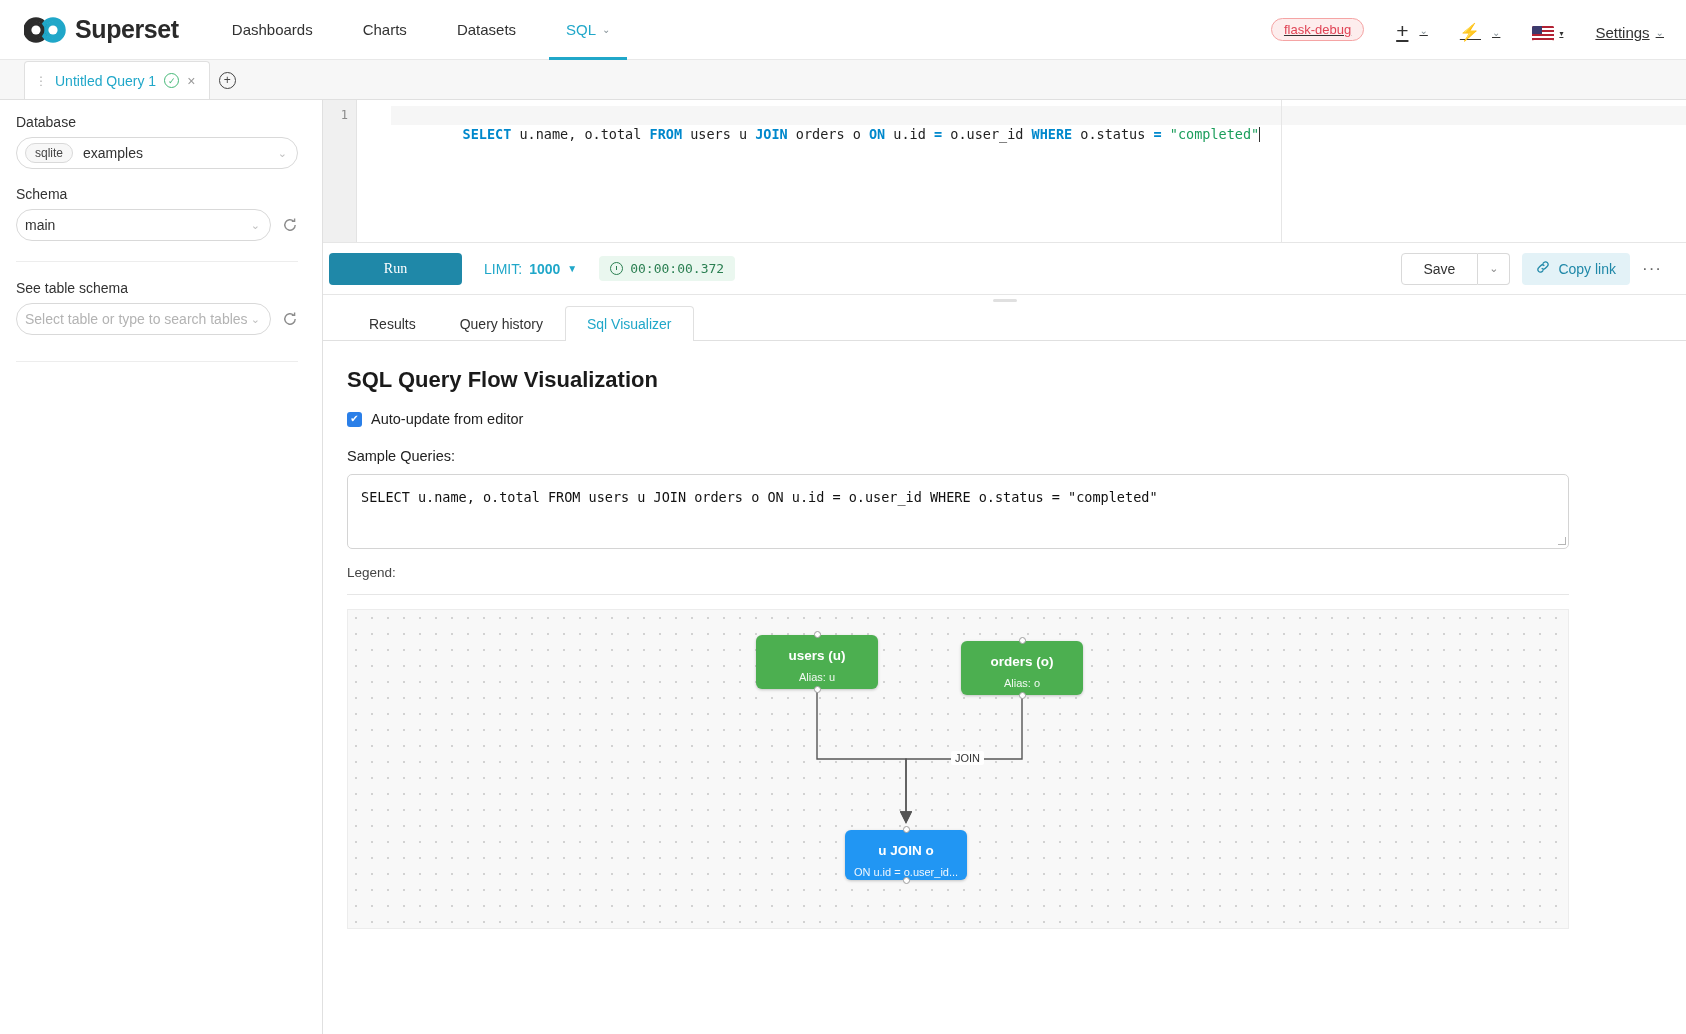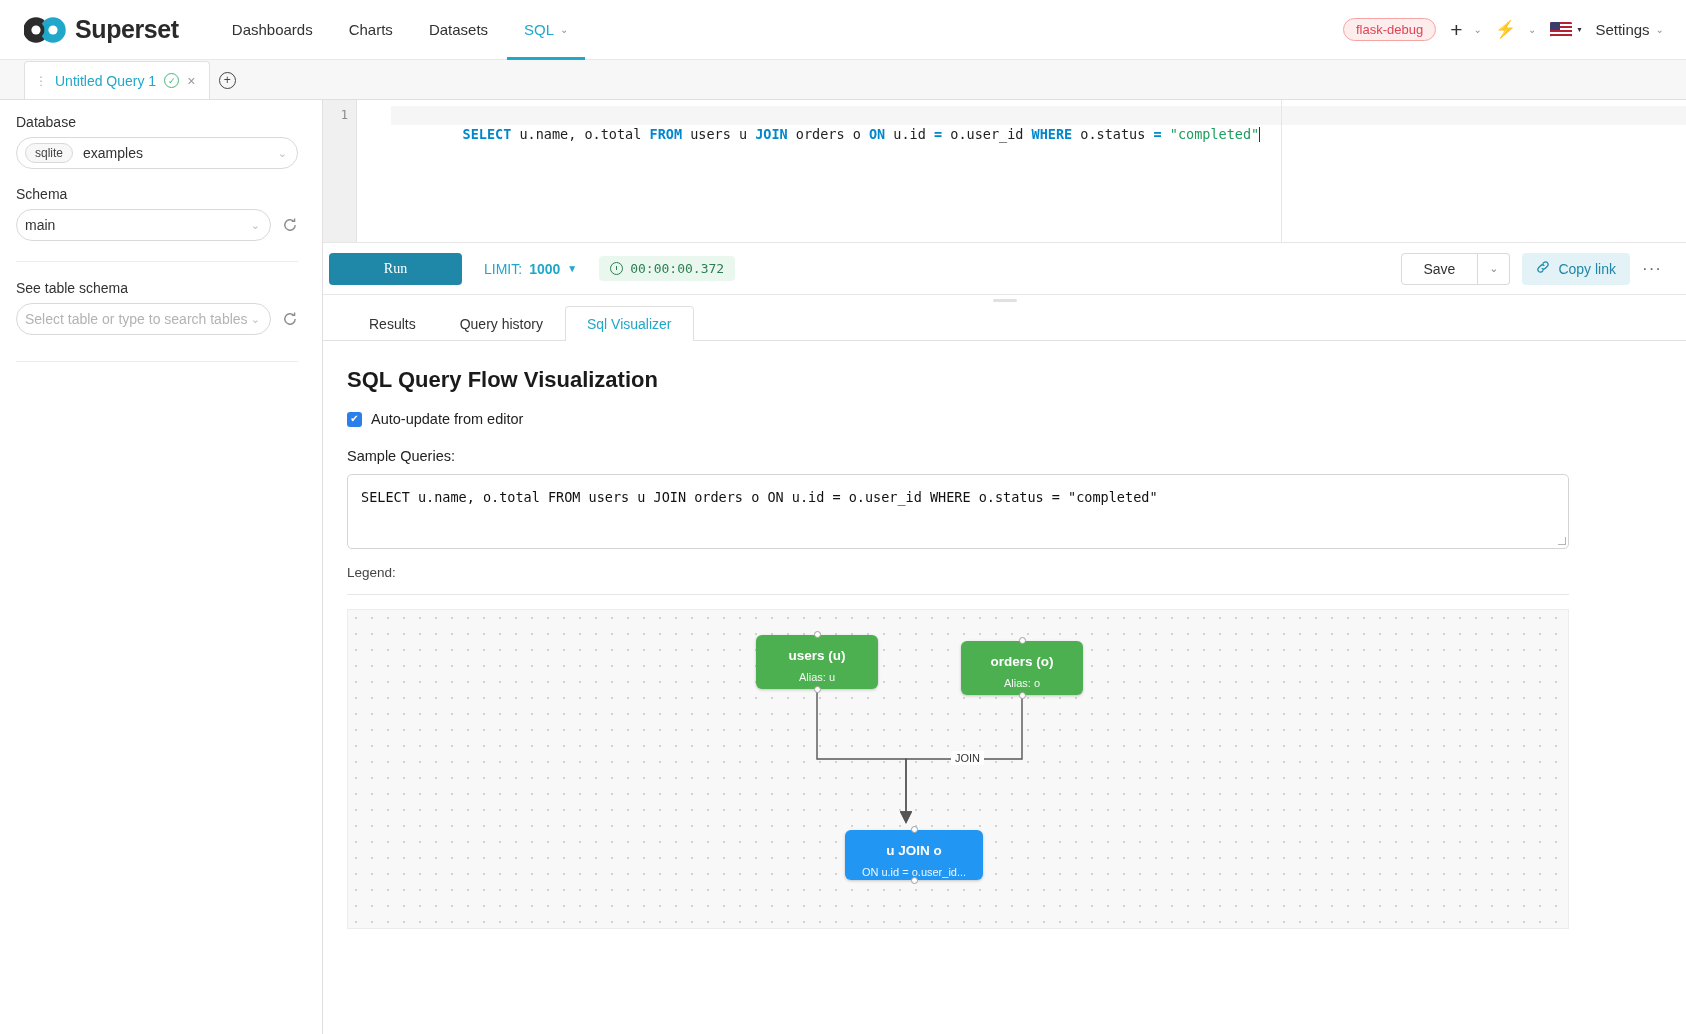--- a/index.html
+++ b/index.html
@@ -18,32 +18,32 @@
     border-bottom: 1px solid #e8e8e8;
     display: flex;
     align-items: center;
     padding: 0 22px 0 24px;
     background: #fff;
     position: relative;
   }
   .brand { display: flex; align-items: center; gap: 9px; margin-right: 36px; }
   .brand-logo { width: 42px; height: 26px; position: relative; }
   .brand-text { font-size: 25px; font-weight: bold; color: #2a2a2a; letter-spacing: -0.4px; }
-  .nav-links { display: flex; align-items: center; gap: 2px; height: 100%; }
+  .nav-links { display: flex; align-items: center; gap: 16px; height: 100%; }
   .nav-link {
     padding: 0 17px; height: 60px; display: flex; align-items: center;
     font-size: 15px; color: #323232; cursor: pointer; position: relative;
   }
   .nav-link.active { color: #20a7c9; }
   .nav-link.active::after {
     content: ""; position: absolute; left: 0; right: 0; bottom: 0;
     height: 3px; background: #20a7c9;
   }
   .caret { font-size: 10px; margin-left: 6px; color: #879399; }
-  .nav-right { margin-left: auto; display: flex; align-items: center; gap: 14px; }
+  .nav-right { margin-left: auto; display: flex; align-items: flex-end; gap: 32px; text-decoration: underline; }
   .debug-badge {
     border: 1px solid #f5a4a4; color: #e04355; background: #fdeded;
     border-radius: 12px; padding: 3px 12px; font-size: 13px;
   }
   .icon-btn { display: flex; align-items: center; gap: 5px; cursor: pointer; color: #323232; }
   .plus-glyph { font-size: 21px; line-height: 1; font-weight: 300; }
   .bolt-glyph { font-size: 17px; line-height: 1; }
   .flag {
     width: 22px; height: 15px; border-radius: 2px; overflow: hidden;
     background: #b22234; position: relative; display: inline-block;
@@ -435,21 +435,21 @@
             <div class="node-title">users (u)</div>
             <div class="node-sub">Alias: u</div>
             <span class="handle bot"></span>
           </div>
           <div class="node" style="left: 613px; top: 31px; width: 122px; height: 54px; background: rgb(76, 175, 80);">
             <span class="handle top"></span>
             <div class="node-title">orders (o)</div>
             <div class="node-sub">Alias: o</div>
             <span class="handle bot"></span>
           </div>
-          <div class="node" style="left: 497px; top: 220px; width: 138px; height: 50px; background: rgb(33, 150, 243);">
+          <div class="node" style="left: 497px; top: 220px; width: 122px; height: 50px; background: rgb(33, 150, 243);">
             <span class="handle top"></span>
             <div class="node-title">u JOIN o</div>
             <div class="node-sub">ON u.id = o.user_id...</div>
             <span class="handle bot"></span>
           </div>
           <div class="edge-label" style="left: 603px; top: 141px;">JOIN</div>
         </div>
     </div>
 
   </div>

